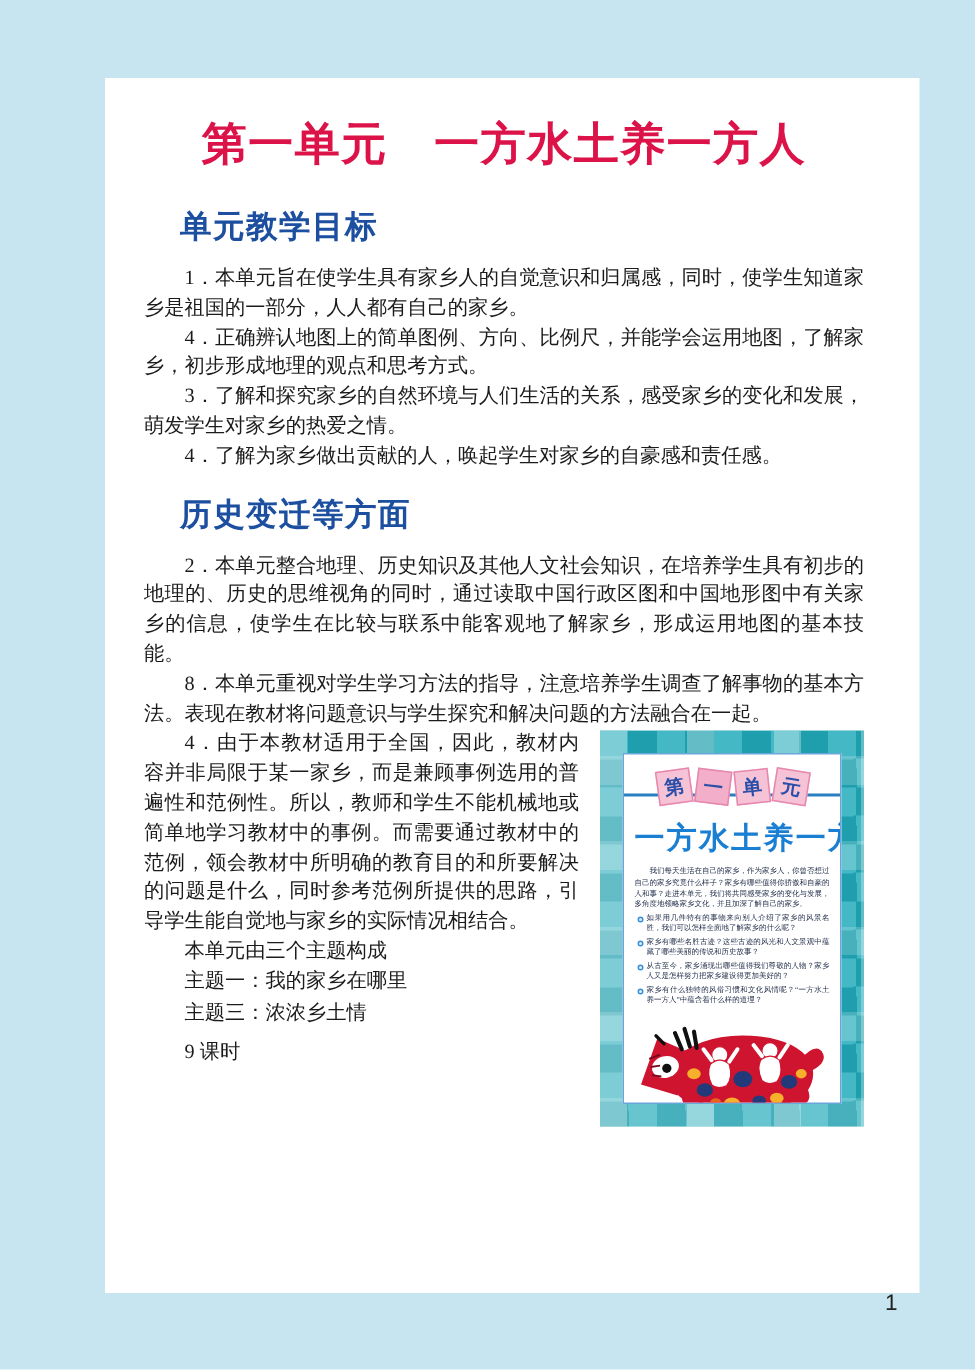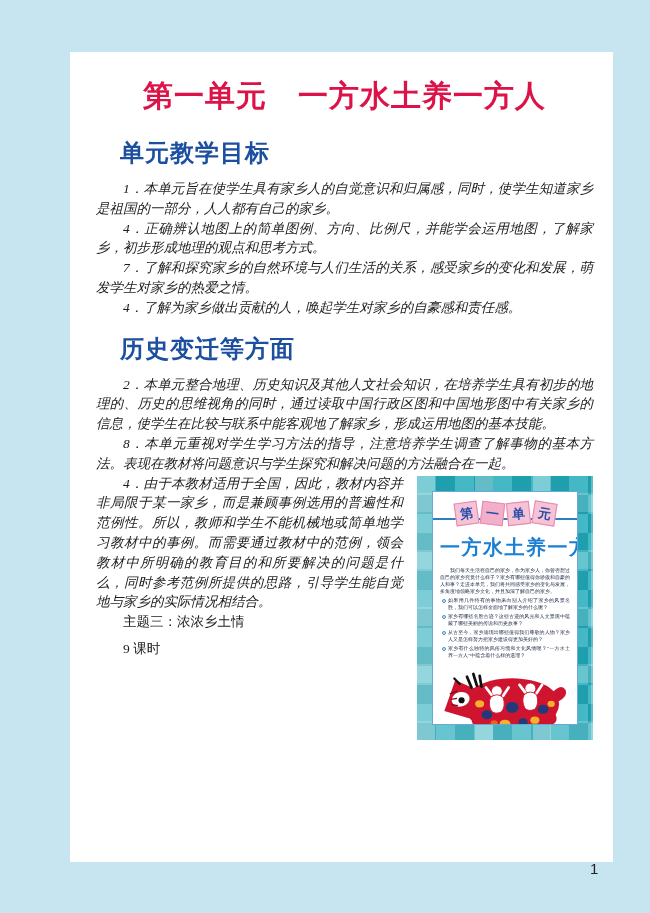--- a/index.html
+++ b/index.html
@@ -20,35 +20,35 @@
   *{box-sizing:border-box;margin:0;padding:0;}
   body{
     width:650px;height:913px;position:relative;overflow:hidden;
     background:var(--page_bg);
     font-family:"Liberation Serif","DejaVu Serif",serif;
   }
   .paper{
     position:absolute;left:70px;top:52px;width:543px;height:810px;
     background:var(--paper_white);
   }
-  .content{padding:0 20px 0 26px;}
+  .content{padding:0 37px 0 26px;}
   h1.unit-title{
     margin-top:24px;
     font-size:30px;font-weight:bold;color:var(--title_red);
     text-align:center;letter-spacing:1px;white-space:nowrap;
   }
   h2.sec-heading{
-    font-size:24px;font-weight:bold;color:var(--heading_blue);
+    font-size:21px;font-weight:bold;color:var(--heading_blue);
     margin:20px 0 10px 24px;letter-spacing:1px;
   }
   h2.sec-heading.design{margin-top:15px;}
   h2.sec-heading.hours{margin-top:11px;}
   p.body-p{
     font-size:13.5px;line-height:19.8px;color:var(--body_text);
-    text-align:justify;text-indent:2em;font-style:italic;
+    text-align:justify;text-indent:2em;
   }
   p.theme-p{
     font-size:13.5px;line-height:20.5px;color:var(--body_text);
     text-indent:2em;
   }
   p.hours-p{
     font-size:13.5px;line-height:20px;color:var(--body_text);
     text-indent:2em;margin-top:6px;
   }
   .page-number{
@@ -113,21 +113,21 @@
 <body>
 
 <div class="paper">
   <div class="content">
 
     <h1 class="unit-title">第一单元　一方水土养一方人</h1>
 
     <h2 class="sec-heading">单元教学目标</h2>
     <p class="body-p">1．本单元旨在使学生具有家乡人的自觉意识和归属感，同时，使学生知道家乡是祖国的一部分，人人都有自己的家乡。</p>
     <p class="body-p">4．正确辨认地图上的简单图例、方向、比例尺，并能学会运用地图，了解家乡，初步形成地理的观点和思考方式。</p>
-    <p class="body-p">7．了解和探究家乡的自然环境与人们生活的关系，感受家乡的变化和发展，萌发学生对家乡的热爱之情。</p>
+    <p class="body-p">3．了解和探究家乡的自然环境与人们生活的关系，感受家乡的变化和发展，萌发学生对家乡的热爱之情。</p>
     <p class="body-p">4．了解为家乡做出贡献的人，唤起学生对家乡的自豪感和责任感。</p>
 
     <h2 class="sec-heading design">历史变迁等方面</h2>
     <p class="body-p">2．本单元整合地理、历史知识及其他人文社会知识，在培养学生具有初步的地理的、历史的思维视角的同时，通过读取中国行政区图和中国地形图中有关家乡的信息，使学生在比较与联系中能客观地了解家乡，形成运用地图的基本技能。</p>
     <p class="body-p">8．本单元重视对学生学习方法的指导，注意培养学生调查了解事物的基本方法。表现在教材将问题意识与学生探究和解决问题的方法融合在一起。</p>
 
     <div class="cover">
       <div class="cover-inner">
         <div class="cover-rule"></div>
         <div class="badges">
@@ -182,20 +182,22 @@
             <path d="M55,34 l-6,-8 M68,35 l6,-9" stroke="#ffffff" stroke-width="3" stroke-linecap="round"></path>
             <circle cx="98" cy="27" r="6" fill="#ffffff" stroke="#cf1430" stroke-width="1"></circle>
             <path d="M91,34 q7,-6 14,0 q3,10 -2,16 q-7,3 -11,-1 q-4,-8 -1,-15 z" fill="#ffffff" stroke="#cf1430" stroke-width="1"></path>
             <path d="M92,31 l-6,-8 M105,32 l6,-9" stroke="#ffffff" stroke-width="3" stroke-linecap="round"></path>
           </g>
         </svg>
       </div>
     </div>
 
     <p class="body-p">4．由于本教材适用于全国，因此，教材内容并非局限于某一家乡，而是兼顾事例选用的普遍性和范例性。所以，教师和学生不能机械地或简单地学习教材中的事例。而需要通过教材中的范例，领会教材中所明确的教育目的和所要解决的问题是什么，同时参考范例所提供的思路，引导学生能自觉地与家乡的实际情况相结合。</p>
+    <p class="theme-p">本单元由三个主题构成</p>
+    <p class="theme-p">主题一：我的家乡在哪里</p>
     <p class="theme-p">主题三：浓浓乡土情</p>
 
     <p class="hours-p">9 课时</p>
 
   </div>
 </div>
 
 <div class="page-number">1</div>
 
 </body></html>

